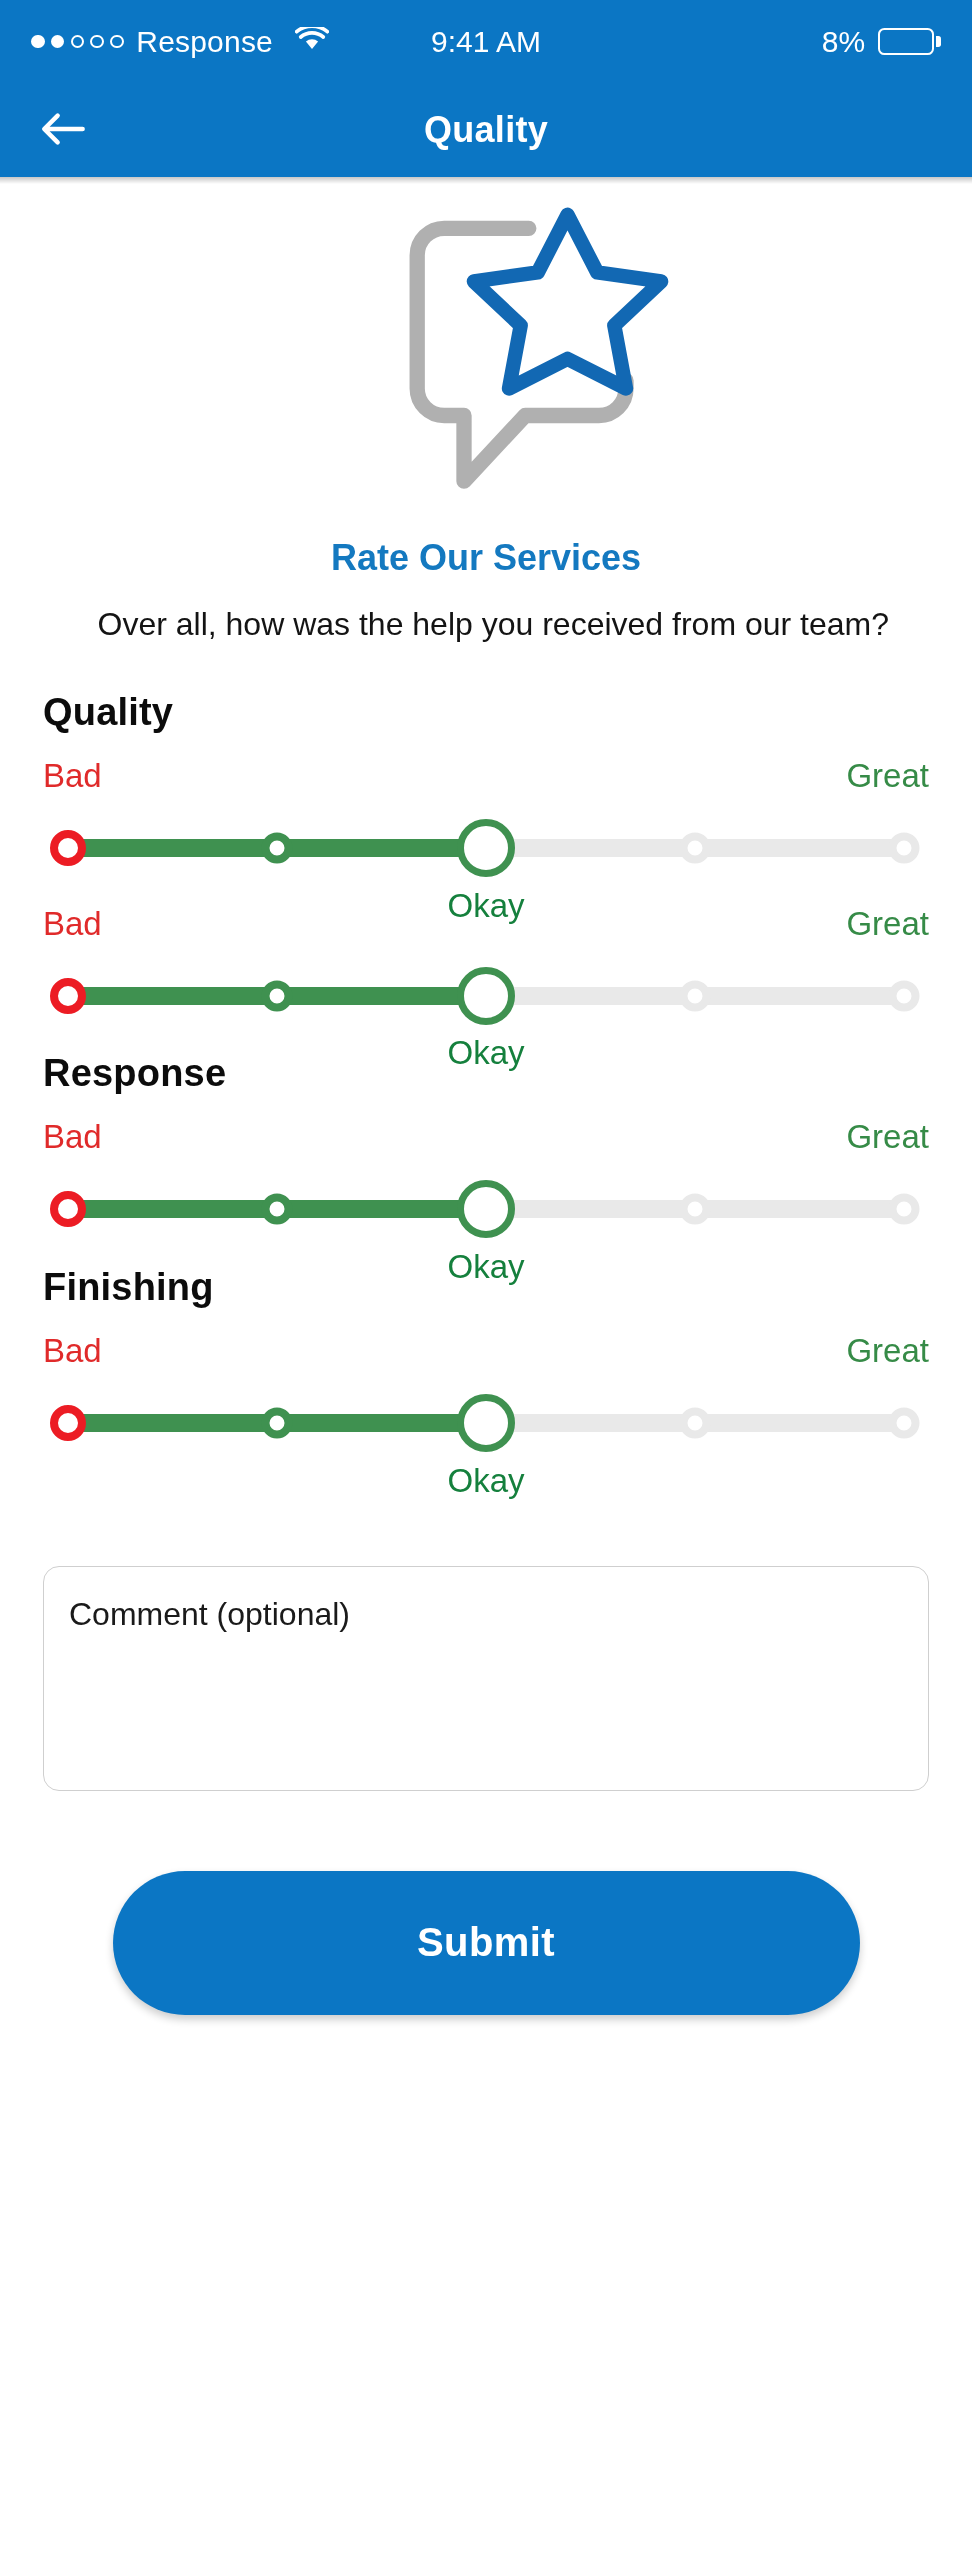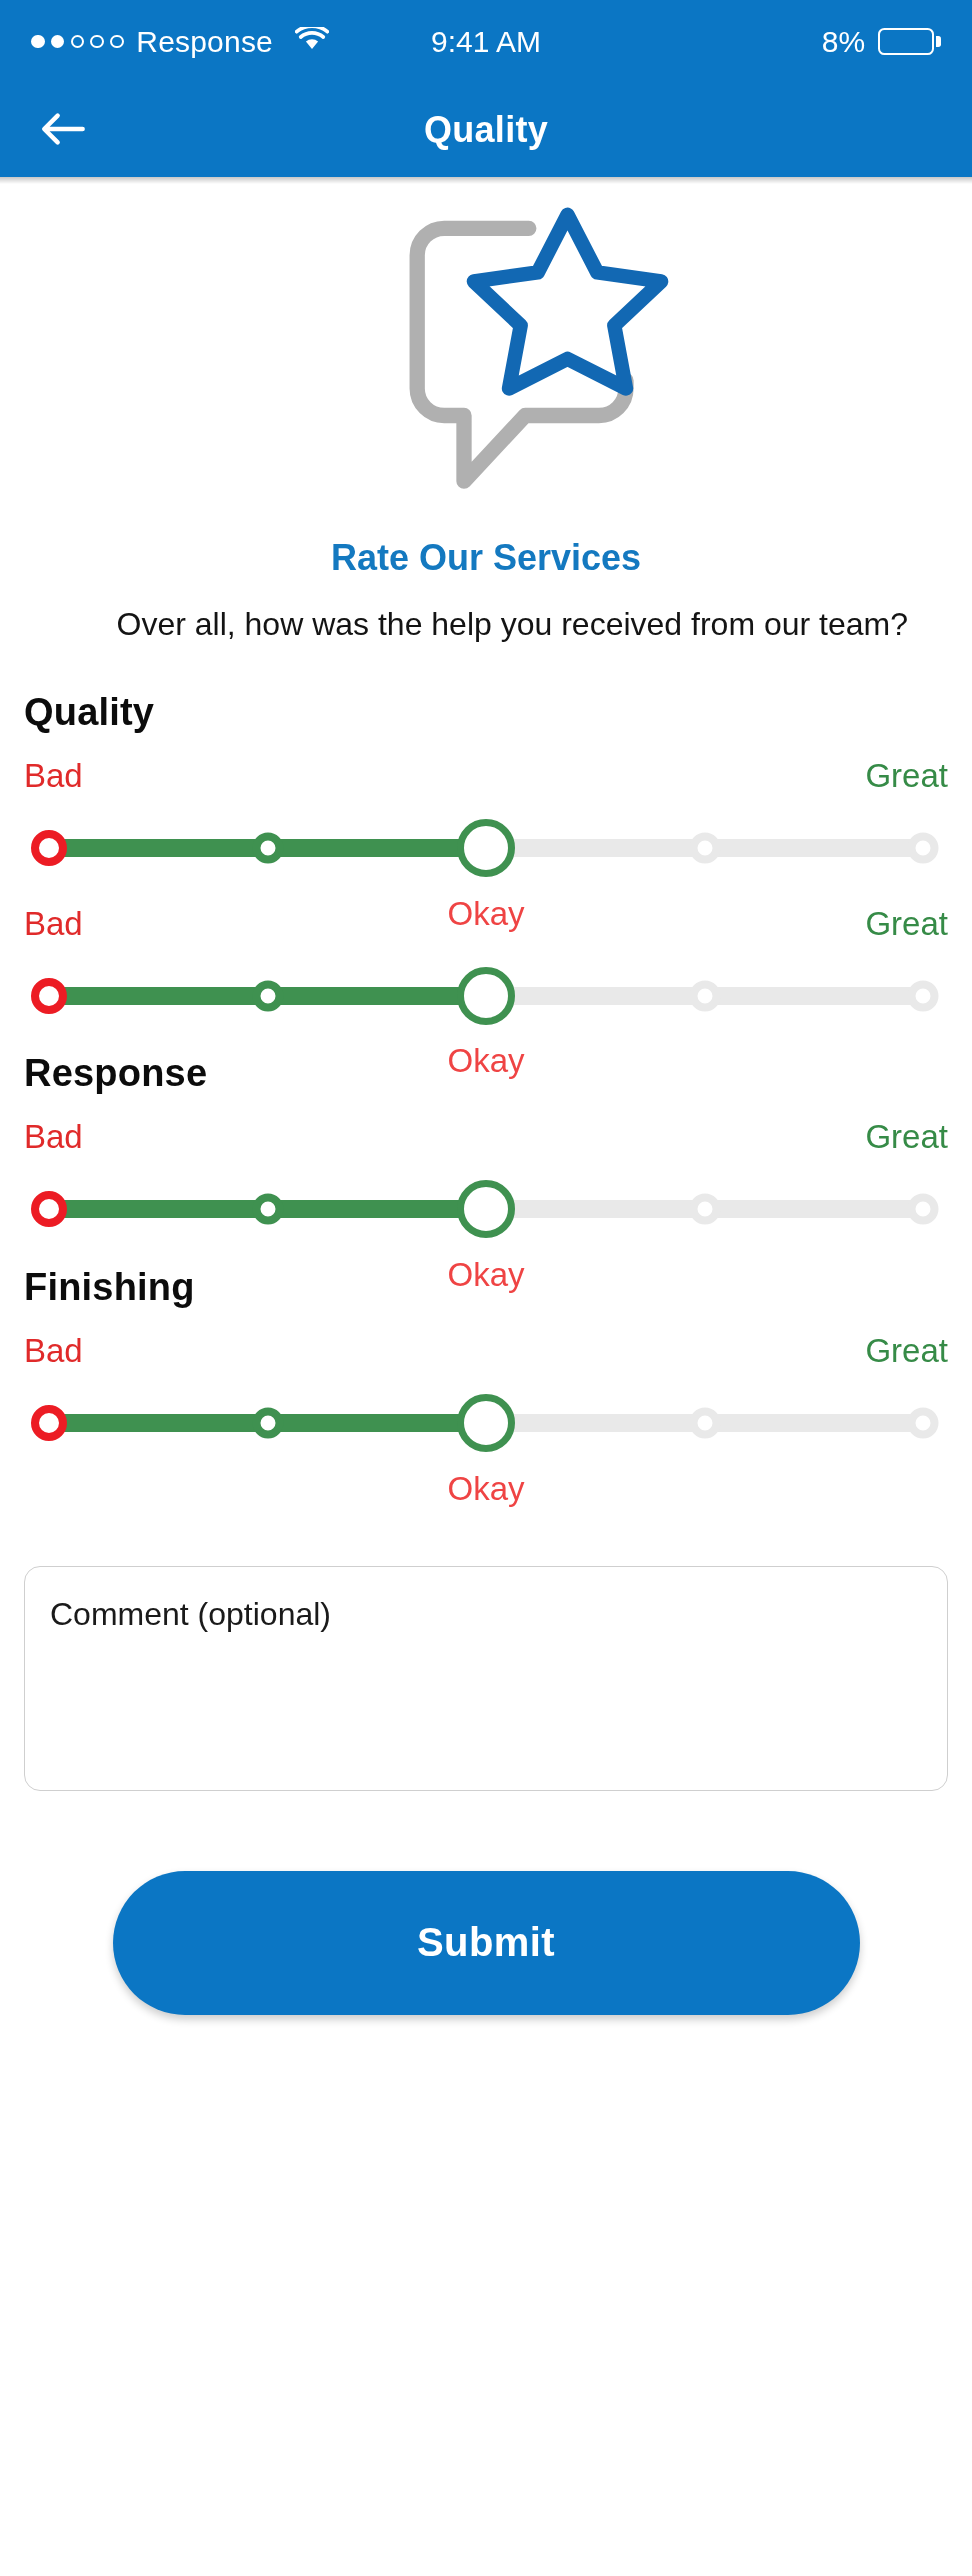--- a/index.html
+++ b/index.html
@@ -57,21 +57,21 @@
     position:absolute; left:0; right:0; text-align:center;
     color:#ffffff; font-size:36px; font-weight:bold;
     letter-spacing:0.3px; pointer-events:none;
   }
   .nav-shadow{
     height:7.2px;
     background:linear-gradient(to bottom, rgba(0,0,0,.22), rgba(0,0,0,0));
   }
 
   
-  .content{ padding:0 24px; }
+  .content{ padding:0 43px; }
 
   .hero{
     display:flex; justify-content:center;
     padding-top:20px; padding-bottom:5.4px;
   }
 
   .headline{
     text-align:center; color:#1479c0;
     font-size:36px; font-weight:bold;
     margin-top:9px;
@@ -121,23 +121,23 @@
   .tick.green{ border:8px solid #3f9150; }
   .tick.red{ border:8px solid #ec1c24; width:36px; height:36px; }
   .thumb{
     position:absolute; top:50%;
     width:58px; height:58px; border-radius:50%;
     background:#ffffff; border:7.2px solid #3f9150;
     transform:translate(-50%,-50%);
     box-sizing:border-box; cursor:pointer;
   }
   .value-label{
-    position:absolute; top:85px;
+    position:absolute; top:77px;
     transform:translateX(-50%);
-    font-size:33px; color:#ef4444; white-space:nowrap;
+    font-size:33px; color:#15803d; white-space:nowrap;
   }
 
   
   .comment-box{
     margin-top:86px; height:225px;
     border:1.8px solid #cfcfcf; border-radius:16px;
     padding:29px 25px;
     font-size:32px; color:#1a1a1a;
     background:#ffffff;
     font-family:"Liberation Sans", sans-serif;

